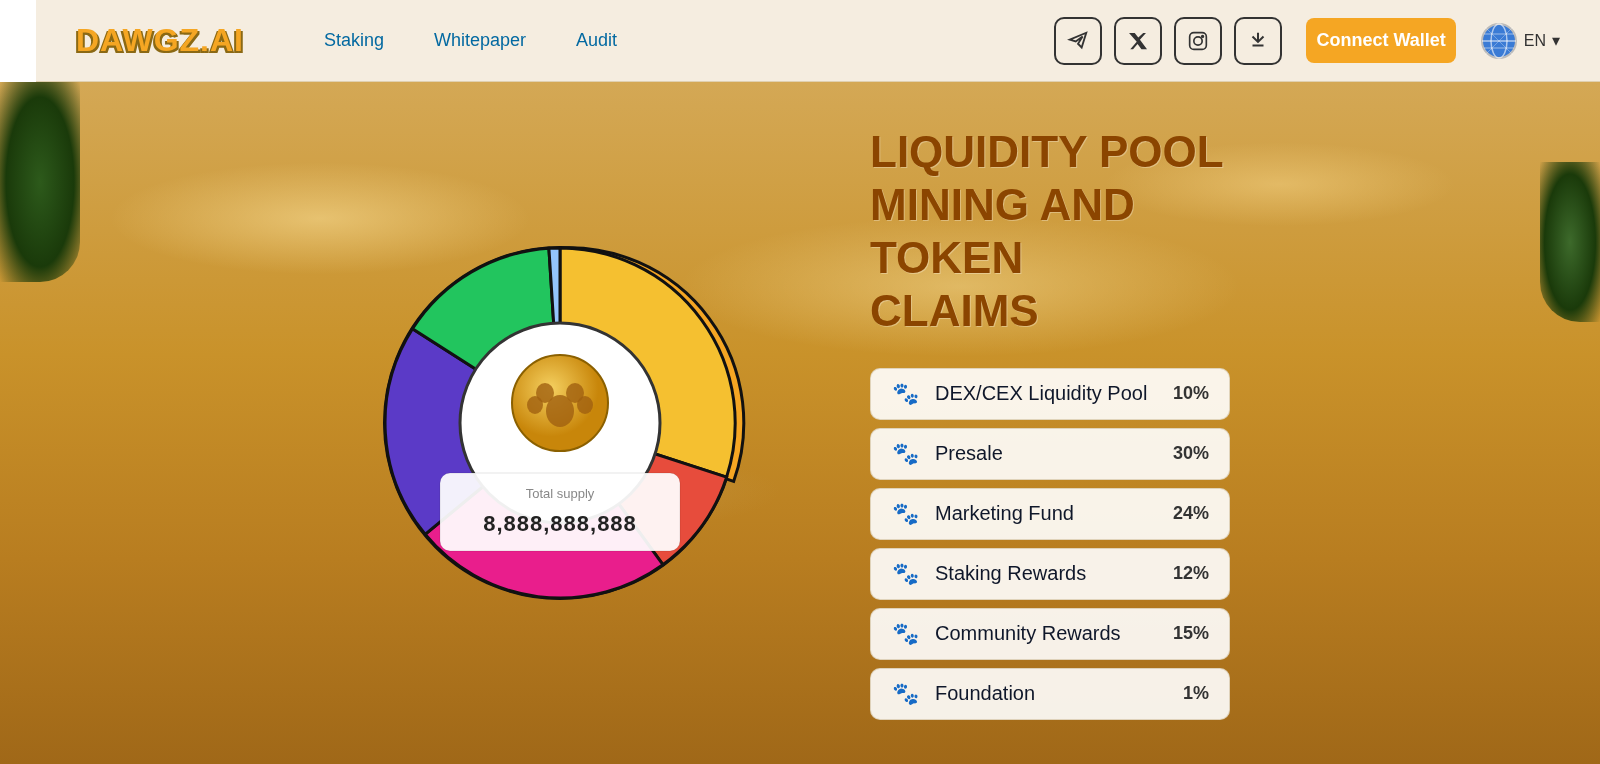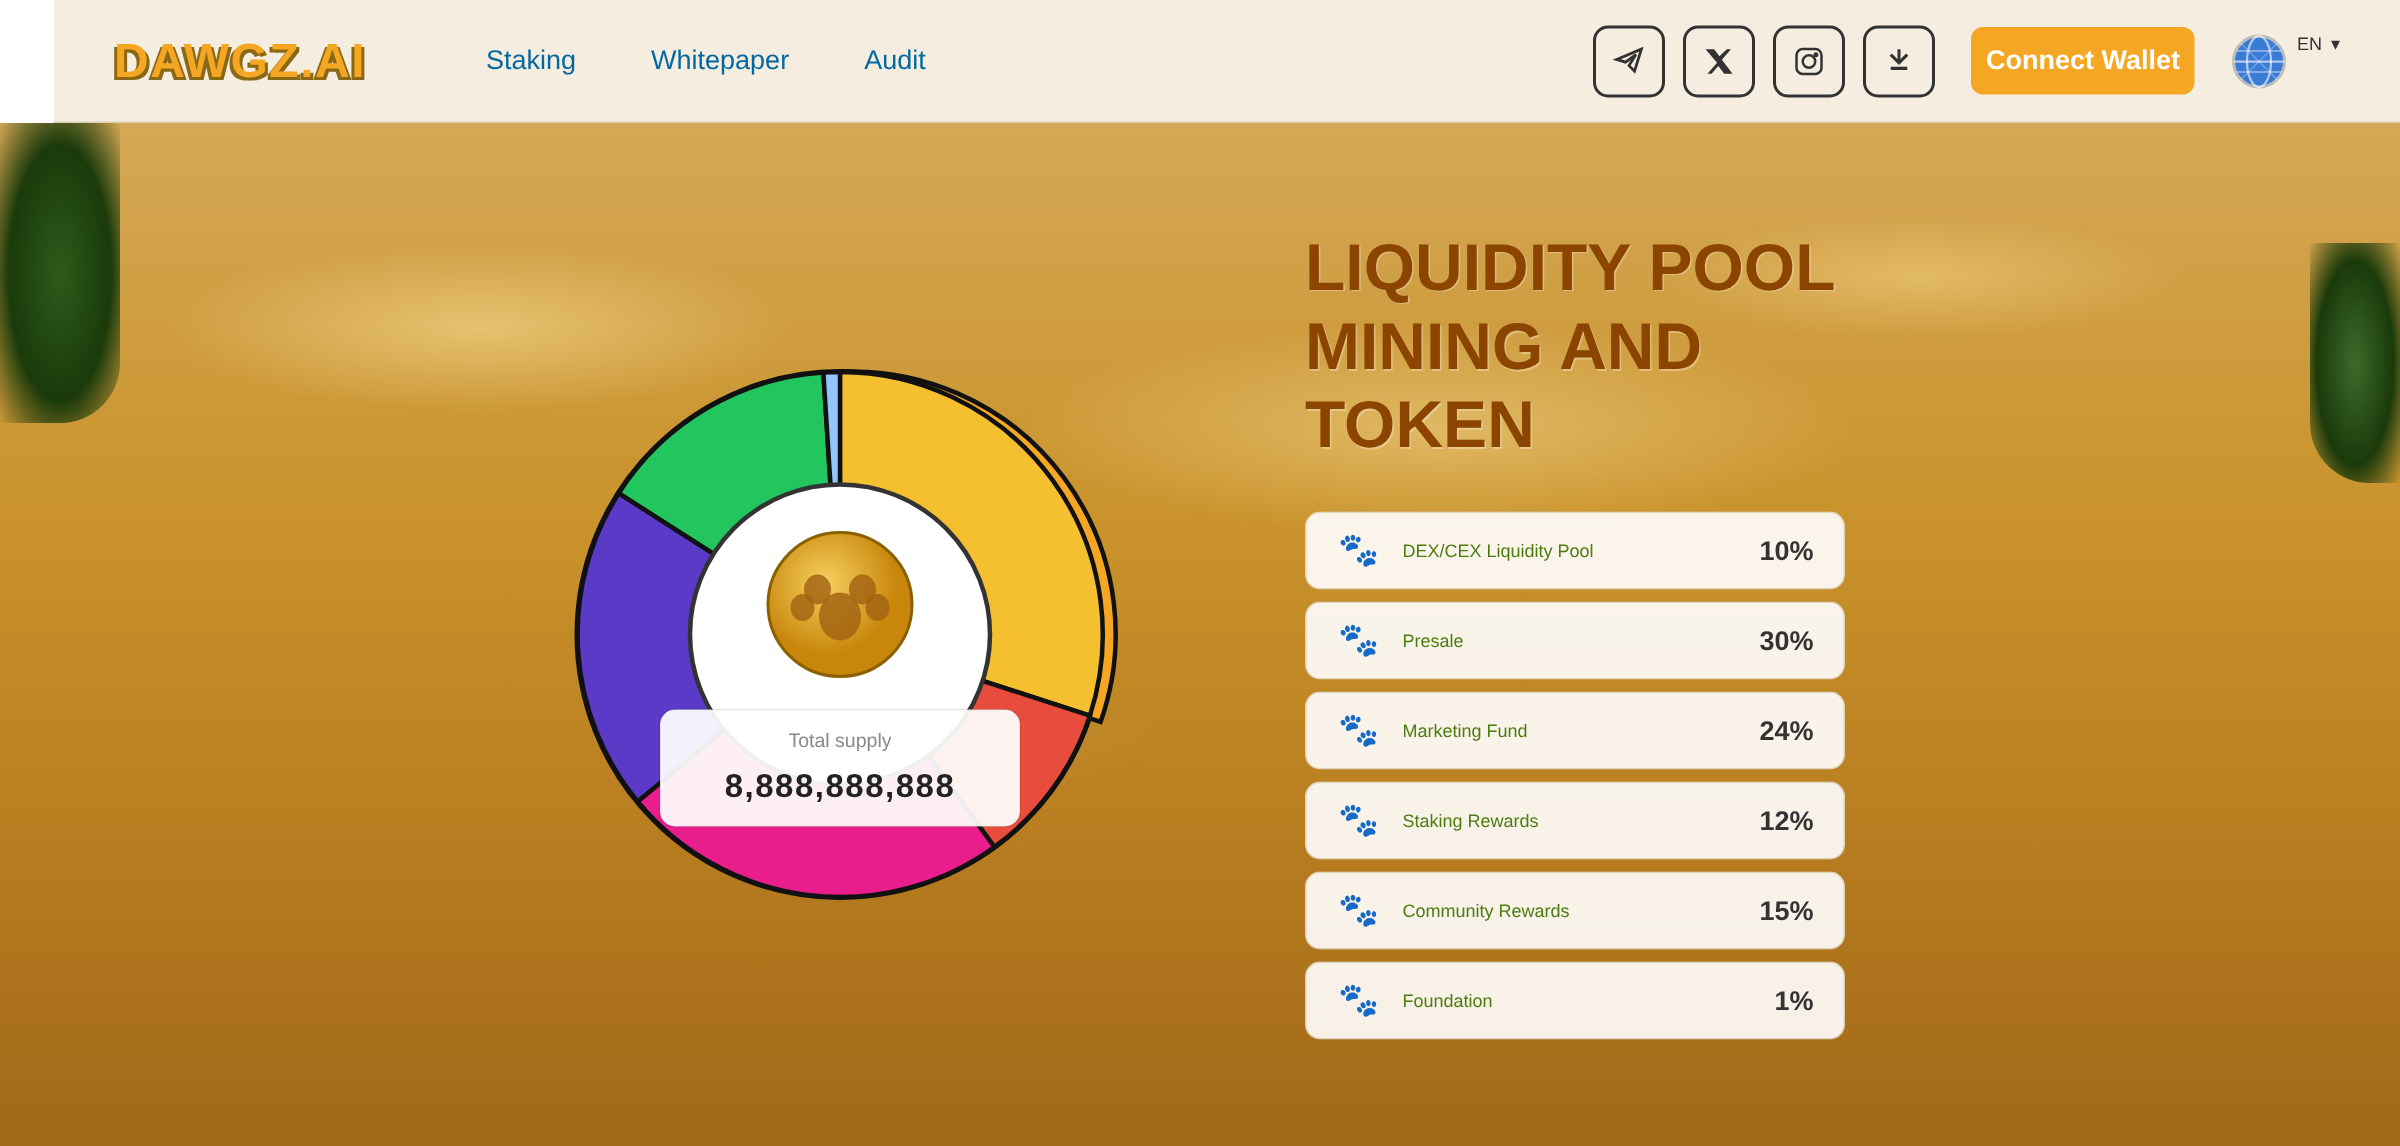--- a/index.html
+++ b/index.html
@@ -62,24 +62,24 @@
       border: none;
       padding: 12px 10px;
       border-radius: 8px;
       font-size: 18px;
       font-weight: 700;
       cursor: pointer;
       margin: 0 12px;
     }
     .lang-selector {
       display: flex;
-      align-items: flex-start;
+      align-items: center;
       gap: 6px;
       cursor: pointer;
-      font-size: 12px;
+      font-size: 16px;
       color: #333;
     }
 
     
     .main {
       position: relative;
       width: 1600px;
       height: 682px;
       overflow: hidden;
     }
@@ -172,22 +172,22 @@
       display: flex;
       align-items: center;
       gap: 14px;
     }
     .alloc-icon {
       font-size: 22px;
       width: 30px;
       text-align: center;
     }
     .alloc-name {
-      font-size: 12px;
-      color: #4d7c0f;
+      font-size: 20px;
+      color: #0f172a;
       font-weight: 500;
     }
     .alloc-pct {
       font-size: 18px;
       font-weight: 700;
       color: #333;
     }
   </style>
 </head>
 <body>
@@ -287,20 +287,21 @@
         <rect x="70" y="240" width="240" height="78" rx="10" fill="rgba(255,255,255,0.93)" stroke="rgba(0,0,0,0.1)" stroke-width="1"></rect>
         <text x="190" y="265" text-anchor="middle" font-size="13" fill="#888" font-family="Arial">Total supply</text>
         <text x="190" y="298" text-anchor="middle" font-size="22" font-weight="bold" fill="#222" font-family="Arial" letter-spacing="1">8,888,888,888</text>
       </svg>
     </div>
 
     <div class="right-panel">
       <div class="section-title">
         <div>LIQUIDITY POOL</div>
         <div>MINING AND TOKEN</div>
+        <div>CLAIMS</div>
       </div>
 
       <div class="allocation-list">
 
         <div class="allocation-item">
           <div class="alloc-left">
             <span class="alloc-icon" style="color:#e74c3c;">🐾</span>
             <span class="alloc-name">DEX/CEX Liquidity Pool</span>
           </div>
           <span class="alloc-pct">10%</span>

